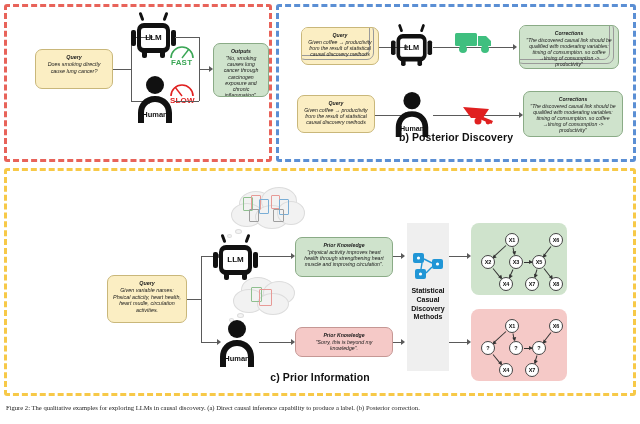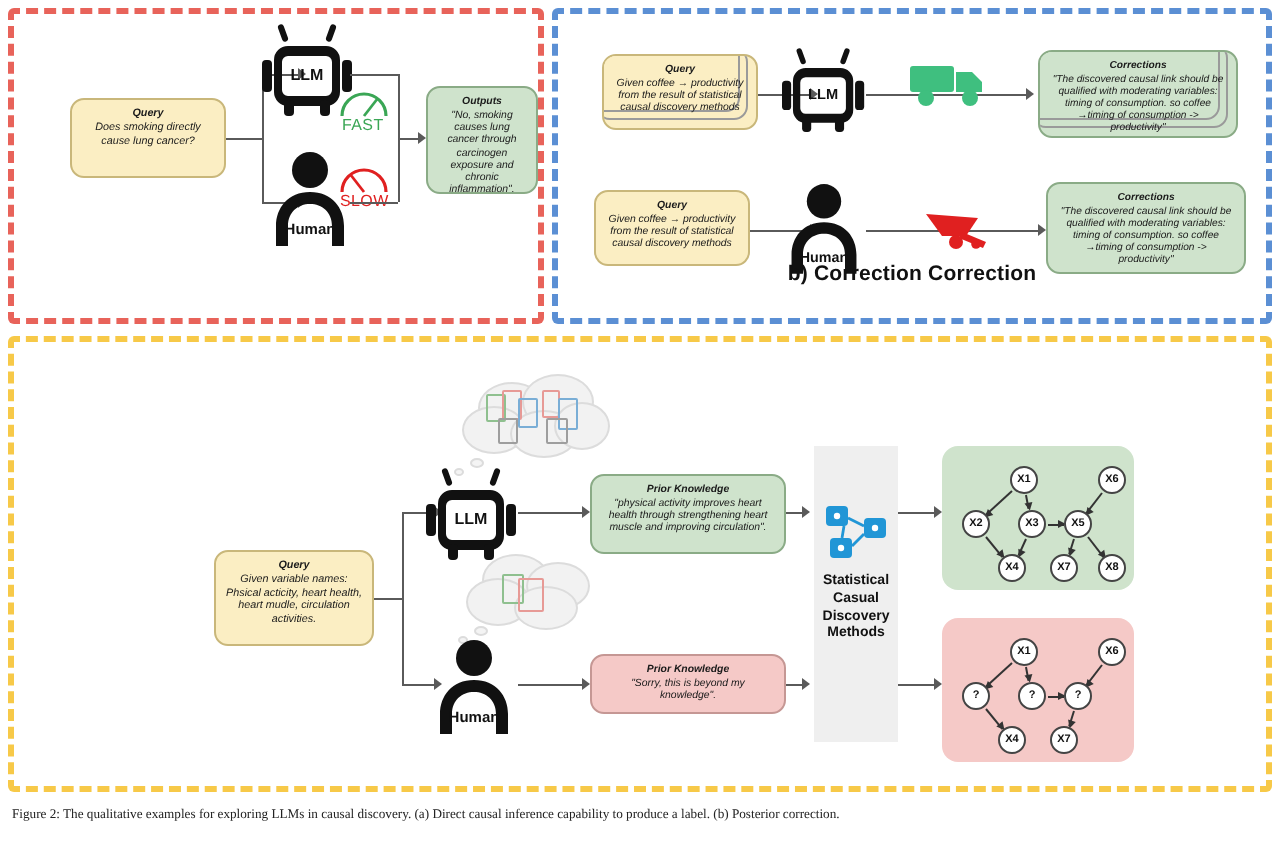--- a/index.html
+++ b/index.html
@@ -78,21 +78,21 @@
     border-top: 3px solid transparent;
     border-bottom: 3px solid transparent;
     border-left: 4px solid #5a5a5a;
   }
 
   
   .icon { position: absolute; }
   .icon svg { display: block; }
   .gauge-label {
     position: absolute;
-    font-size: 8px; font-weight: normal; letter-spacing: .2px;
+    font-size: 8px; font-weight: bold; letter-spacing: .2px;
   }
   .fast { color: #3aa655; }
   .slow { color: #e02020; }
 
   
   #scd-box {
     position: absolute;
     background: #efefef;
     border: none;
     text-align: center;
@@ -311,21 +311,21 @@
           <circle cx="27" cy="19" r="2.4"></circle>
         </g>
       </svg>
     </div>
 
     <div class="box green" style="left:244px; top:84px; width:100px; height:46px; font-size:5.1px;">
       <span class="bt">Corrections</span>
       <span class="bb">"The discovered causal link should be qualified with moderating variables: timing of consumption. so coffee →timing of consumption -&gt; productivity"</span>
     </div>
 
-    <div class="panel-title" id="title-b">b) Correction Correction</div>
+    <div class="panel-title" id="title-b">b) Posterior Discovery</div>
   </div>
 
   <div class="panel" id="panel-c">
 
     <div class="box yellow" style="left:100px; top:104px; width:80px; height:48px; font-size:5.4px;">
       <span class="bt">Query</span>
       <span class="bb">Given variable names: Phsical acticity, heart health, heart mudle, circulation activities.</span>
     </div>
 
     <div class="ln lnh" style="left:180px; top:128px; width:14px;"></div>
@@ -464,16 +464,17 @@
         <div class="node" style="left: 28px; top: 54px;">X4</div>
         <div class="node" style="left: 54px; top: 54px;">X7</div>
         <div class="edge" style="left: 35.4713px; top: 22.0679px; width: 17.5576px; transform: rotate(137.49deg);"></div>
         <div class="edge" style="left: 42.3416px; top: 24.379px; width: 7.36068px; transform: rotate(79.6952deg);"></div>
         <div class="edge" style="left: 21.7493px; top: 44.8047px; width: 13.4253px; transform: rotate(50.7106deg);"></div>
         <div class="edge" style="left: 52.5px; top: 39px; width: 8px; transform: rotate(0deg);"></div>
         <div class="edge" style="left: 80.4141px; top: 22.9346px; width: 12.8029px; transform: rotate(127.694deg);"></div>
         <div class="edge" style="left: 65.726px; top: 46.1469px; width: 8.08679px; transform: rotate(107.65deg);"></div>
       </div>
 
+    <div class="panel-title" id="title-c">c) Prior Information</div>
   </div>
 
   <div id="caption">Figure 2: The qualitative examples for exploring LLMs in causal discovery. (a) Direct causal inference capability to produce a label. (b) Posterior correction.</div>
 </div>
 
 </body></html>

